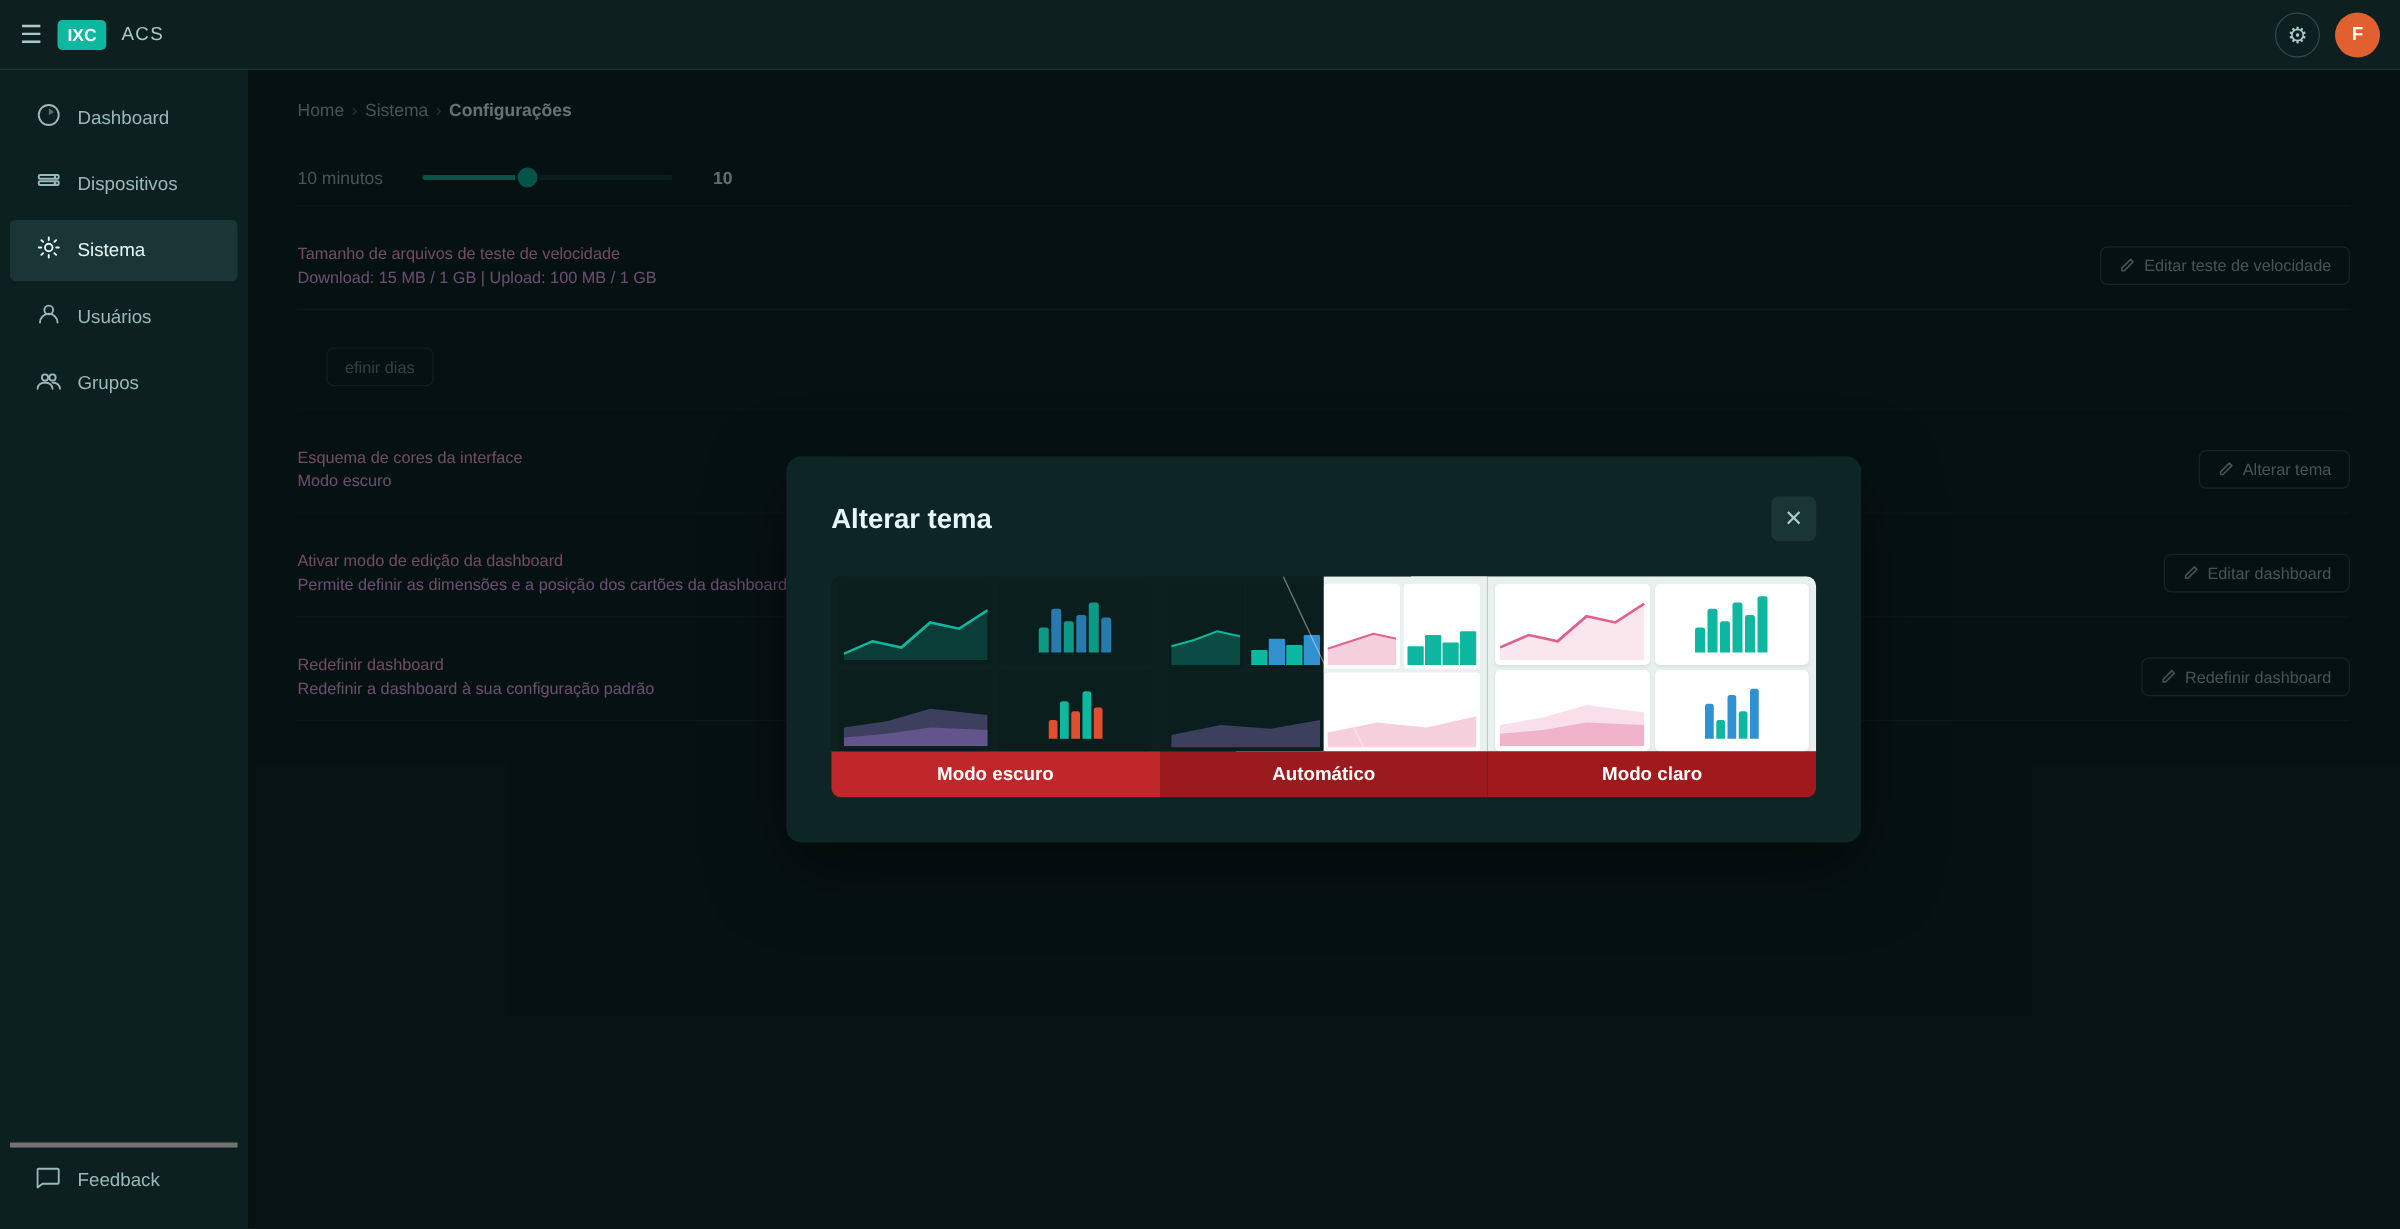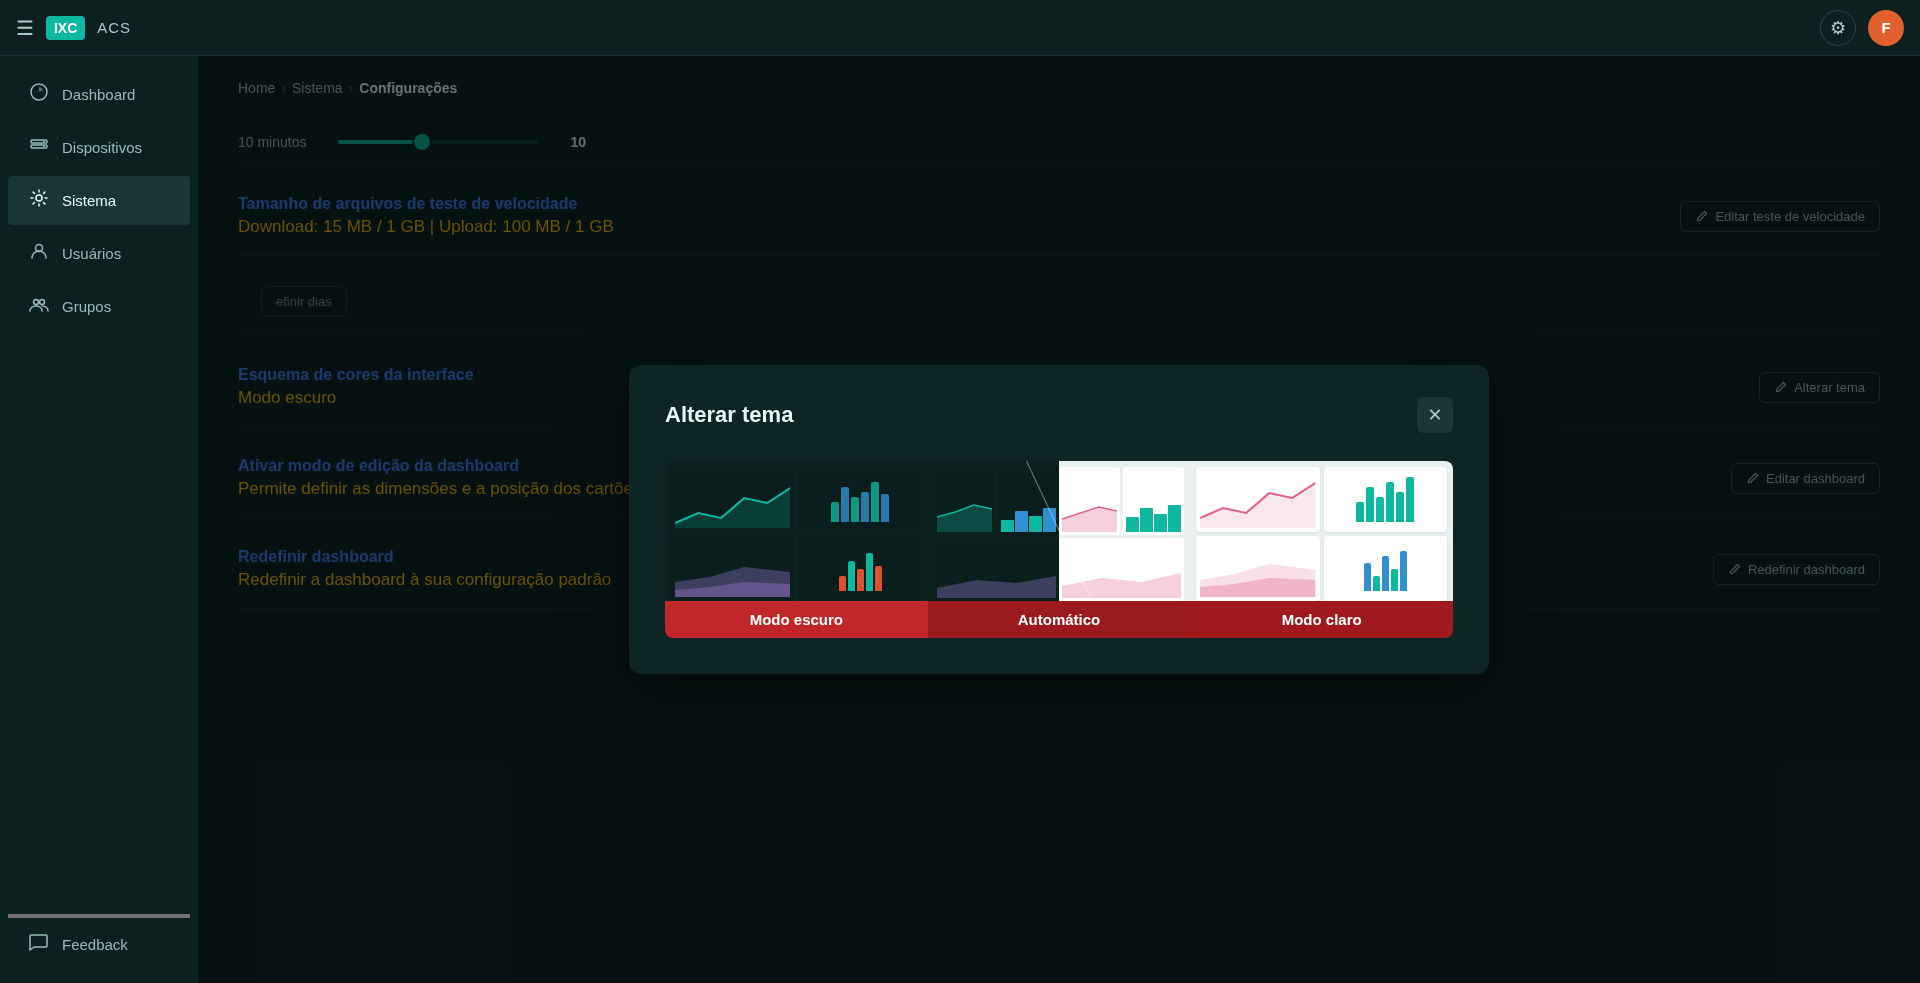--- a/index.html
+++ b/index.html
@@ -131,28 +131,28 @@
     }
     .settings-row {
       display: flex;
       align-items: center;
       justify-content: space-between;
       padding: 18px 0;
       border-bottom: 1px solid #1a3535;
     }
     .settings-row-left { flex: 1; }
     .settings-row-title {
-      font-size: 16px;
-      font-weight: 700;
-      color: #3b82f6;
+      font-size: 13px;
+      font-weight: 400;
+      color: #f9a8d4;
       margin-bottom: 4px;
     }
     .settings-row-desc {
-      font-size: 17px;
-      color: #eab308;
+      font-size: 13px;
+      color: #f0abfc;
     }
     .settings-row-right { display: flex; align-items: center; gap: 12px; padding-left: 23px; }
 
     
     .slider-row {
       display: flex;
       align-items: center;
       gap: 12px;
       padding: 14px 0;
       border-bottom: 1px solid #1a3535;

